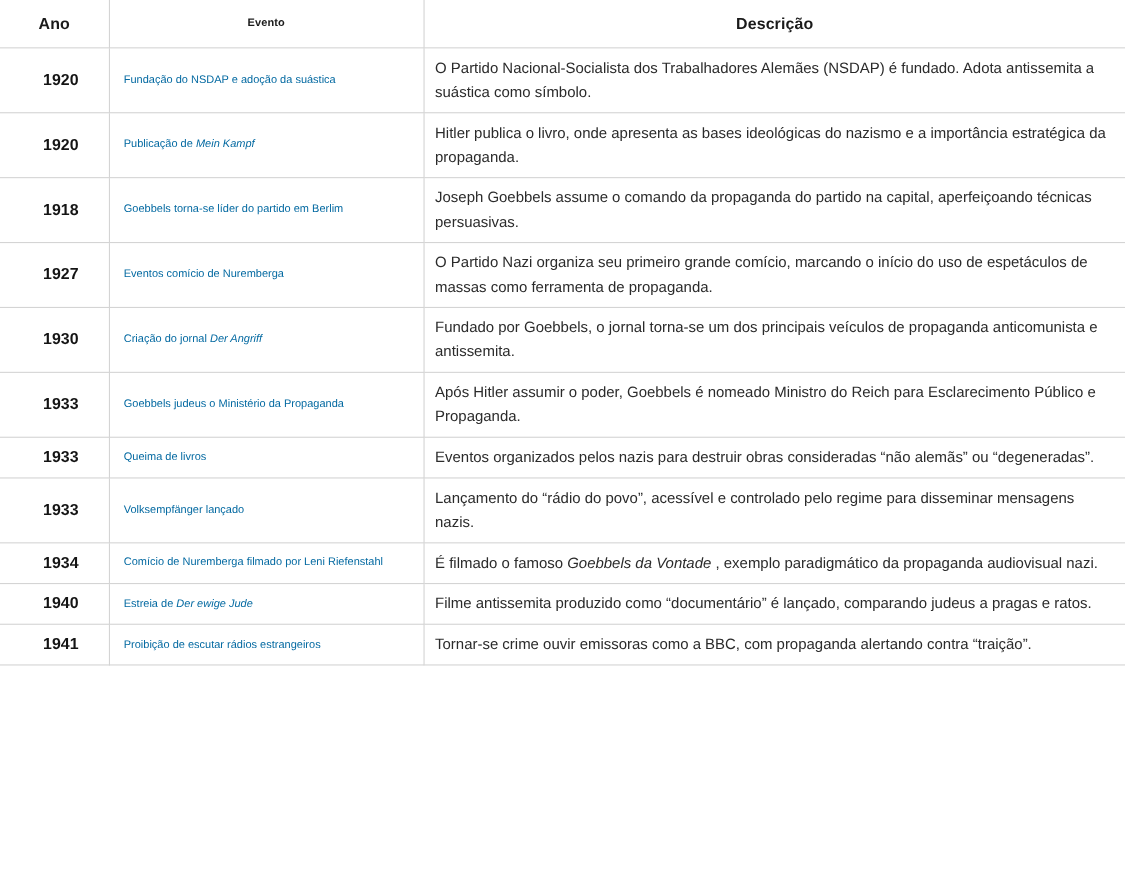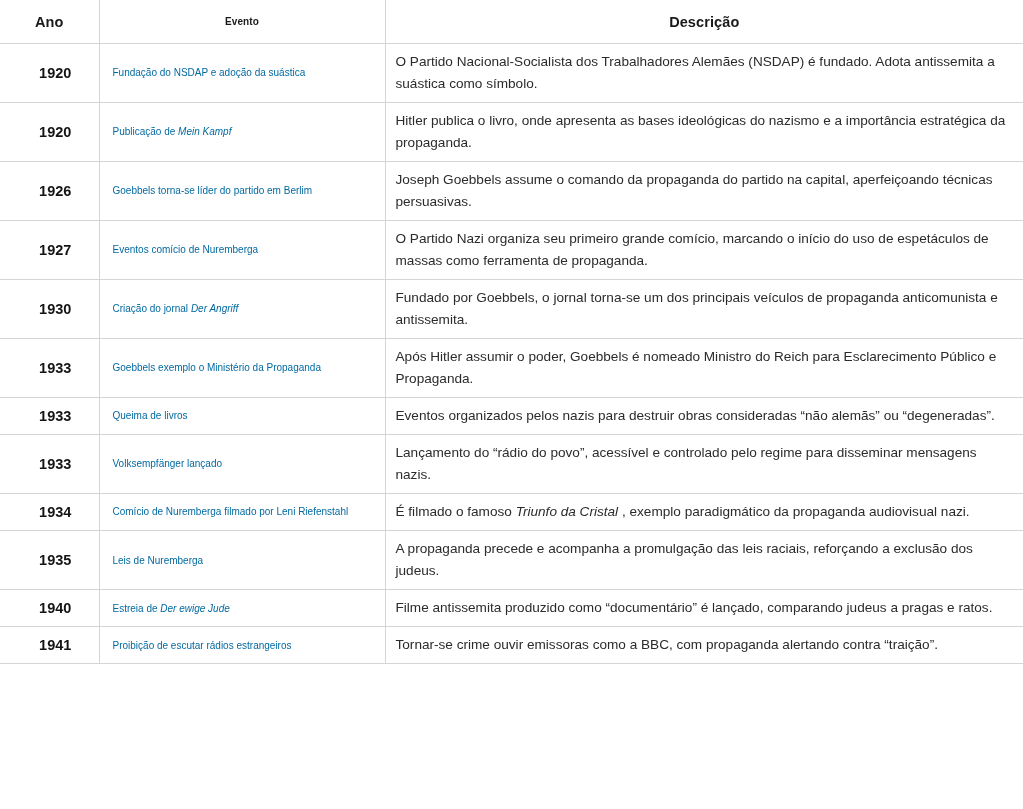--- a/index.html
+++ b/index.html
@@ -102,58 +102,53 @@
         <td class="cell-ano">1920</td>
         <td class="cell-evento">Fundação do NSDAP e adoção da suástica</td>
         <td class="cell-desc">O Partido Nacional-Socialista dos Trabalhadores Alemães (NSDAP) é fundado. Adota antissemita a suástica como símbolo.</td>
       </tr>
       <tr>
         <td class="cell-ano">1920</td>
         <td class="cell-evento"><span>Publicação de </span><em>Mein Kampf</em></td>
         <td class="cell-desc">Hitler publica o livro, onde apresenta as bases ideológicas do nazismo e a importância estratégica da propaganda.</td>
       </tr>
       <tr>
-        <td class="cell-ano">1926</td>
+        <td class="cell-ano">1918</td>
         <td class="cell-evento">Goebbels torna-se líder do partido em Berlim</td>
         <td class="cell-desc">Joseph Goebbels assume o comando da propaganda do partido na capital, aperfeiçoando técnicas persuasivas.</td>
       </tr>
       <tr>
         <td class="cell-ano">1927</td>
         <td class="cell-evento">Eventos comício de Nuremberga</td>
         <td class="cell-desc">O Partido Nazi organiza seu primeiro grande comício, marcando o início do uso de espetáculos de massas como ferramenta de propaganda.</td>
       </tr>
       <tr>
         <td class="cell-ano">1930</td>
         <td class="cell-evento"><span>Criação do jornal </span><em>Der Angriff</em></td>
         <td class="cell-desc">Fundado por Goebbels, o jornal torna-se um dos principais veículos de propaganda anticomunista e antissemita.</td>
       </tr>
       <tr>
         <td class="cell-ano">1933</td>
-        <td class="cell-evento">Goebbels exemplo o Ministério da Propaganda</td>
+        <td class="cell-evento">Goebbels judeus o Ministério da Propaganda</td>
         <td class="cell-desc">Após Hitler assumir o poder, Goebbels é nomeado Ministro do Reich para Esclarecimento Público e Propaganda.</td>
       </tr>
       <tr>
         <td class="cell-ano">1933</td>
         <td class="cell-evento">Queima de livros</td>
         <td class="cell-desc">Eventos organizados pelos nazis para destruir obras consideradas “não alemãs” ou “degeneradas”.</td>
       </tr>
       <tr>
         <td class="cell-ano">1933</td>
         <td class="cell-evento">Volksempfänger lançado</td>
         <td class="cell-desc">Lançamento do “rádio do povo”, acessível e controlado pelo regime para disseminar mensagens nazis.</td>
       </tr>
       <tr>
         <td class="cell-ano">1934</td>
         <td class="cell-evento">Comício de Nuremberga filmado por Leni Riefenstahl</td>
-        <td class="cell-desc"><span>É filmado o famoso </span><em>Triunfo da Cristal</em><span> , exemplo paradigmático da propaganda audiovisual nazi.</span></td>
-      </tr>
-      <tr>
-        <td class="cell-ano">1935</td>
-        <td class="cell-evento">Leis de Nuremberga</td>
-        <td class="cell-desc">A propaganda precede e acompanha a promulgação das leis raciais, reforçando a exclusão dos judeus.</td>
+        <td class="cell-desc"><span>É filmado o famoso </span><em>Goebbels da Vontade</em><span> , exemplo paradigmático da propaganda audiovisual nazi.</span></td>
       </tr>
       <tr>
         <td class="cell-ano">1940</td>
         <td class="cell-evento"><span>Estreia de </span><em>Der ewige Jude</em></td>
         <td class="cell-desc">Filme antissemita produzido como “documentário” é lançado, comparando judeus a pragas e ratos.</td>
       </tr>
       <tr>
         <td class="cell-ano">1941</td>
         <td class="cell-evento">Proibição de escutar rádios estrangeiros</td>
         <td class="cell-desc">Tornar-se crime ouvir emissoras como a BBC, com propaganda alertando contra “traição”.</td>

